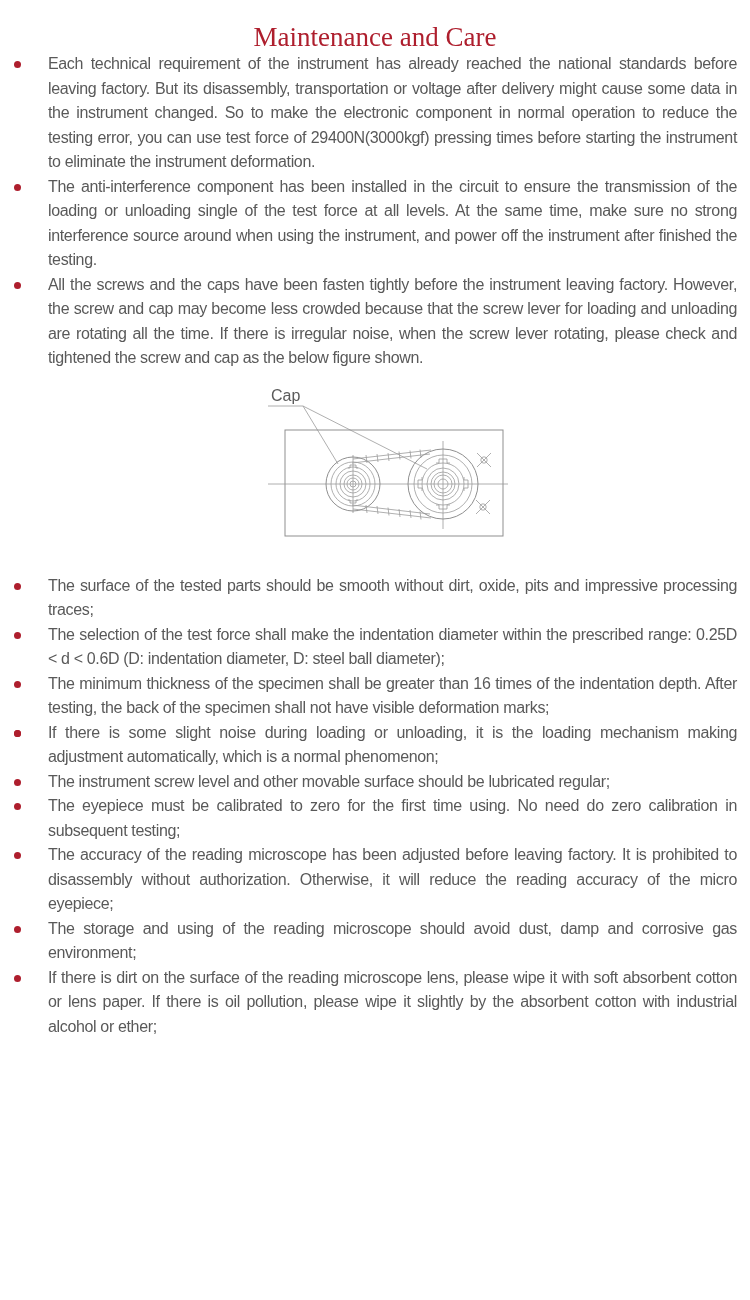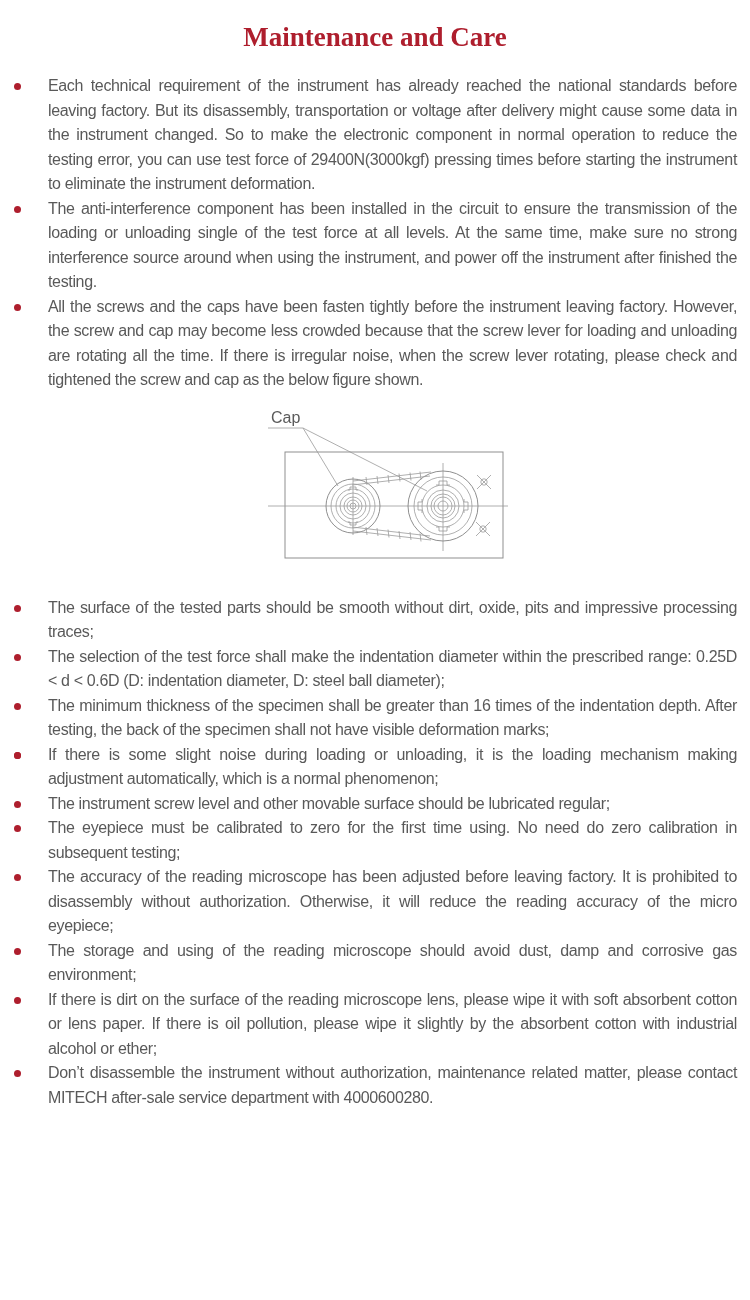--- a/index.html
+++ b/index.html
@@ -8,27 +8,26 @@
     width: 750px;
     height: 1300px;
     background: #ffffff;
     overflow: hidden;
     font-family: "Liberation Sans", "DejaVu Sans", sans-serif;
   }
   .doc-title {
     margin: 22px 0 0 0;
     text-align: center;
     font-family: "Liberation Serif", "DejaVu Serif", serif;
-    font-weight: bold;
+    font-weight: normal;
     font-size: 27px;
     line-height: 30px;
     color: var(--accent-red, #AE1E2D);
   }
   .bullet-list {
-    margin-top: 22px;
     padding: 0;
   }
   .bullet-item {
     position: relative;
     margin: 0 13px 0 48px;
     font-size: 16px;
     line-height: 24.5px;
     letter-spacing: -0.35px;
     color: var(--text-gray, #595959);
     text-align: justify;
@@ -186,19 +185,15 @@
       <div class="bullet-item">
         <span class="bullet-dot"></span>
         <span>The storage and using of the reading microscope should avoid dust, damp and corrosive gas environment;</span>
       </div>
 
       <div class="bullet-item">
         <span class="bullet-dot"></span>
         <span>If there is dirt on the surface of the reading microscope lens, please wipe it with soft absorbent cotton or lens paper. If there is oil pollution, please wipe it slightly by the absorbent cotton with industrial alcohol or ether;</span>
       </div>
 
-      <div class="bullet-item">
-        <span class="bullet-dot"></span>
-        <span>Don’t disassemble the instrument without authorization, maintenance related matter, please contact MITECH after-sale service department with 4000600280.</span>
-      </div>
     </div>
 
 </div>
 
 </body></html>

